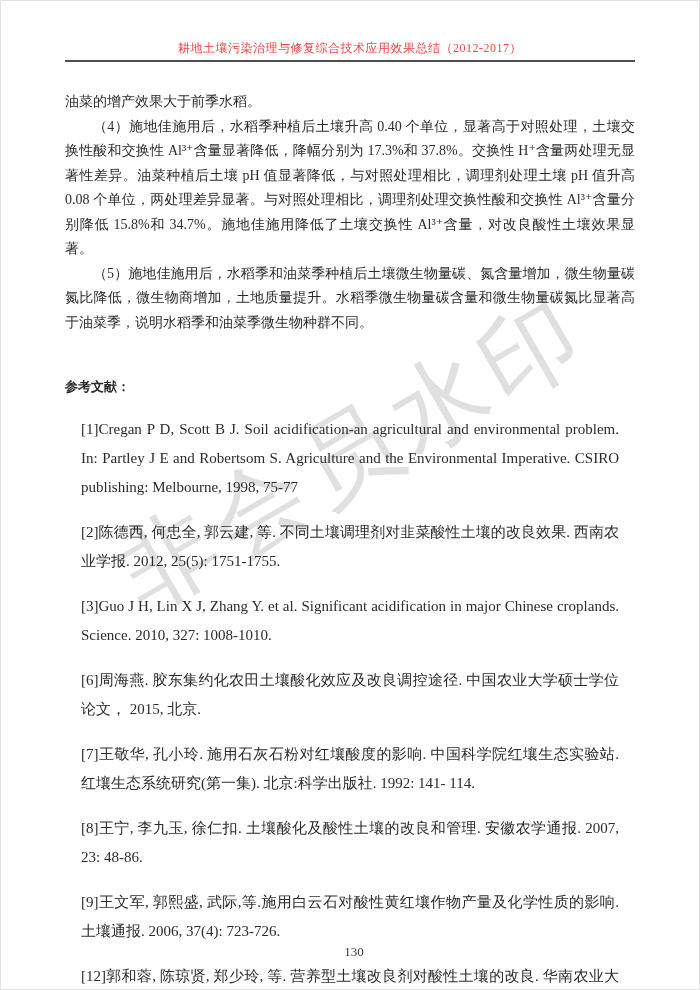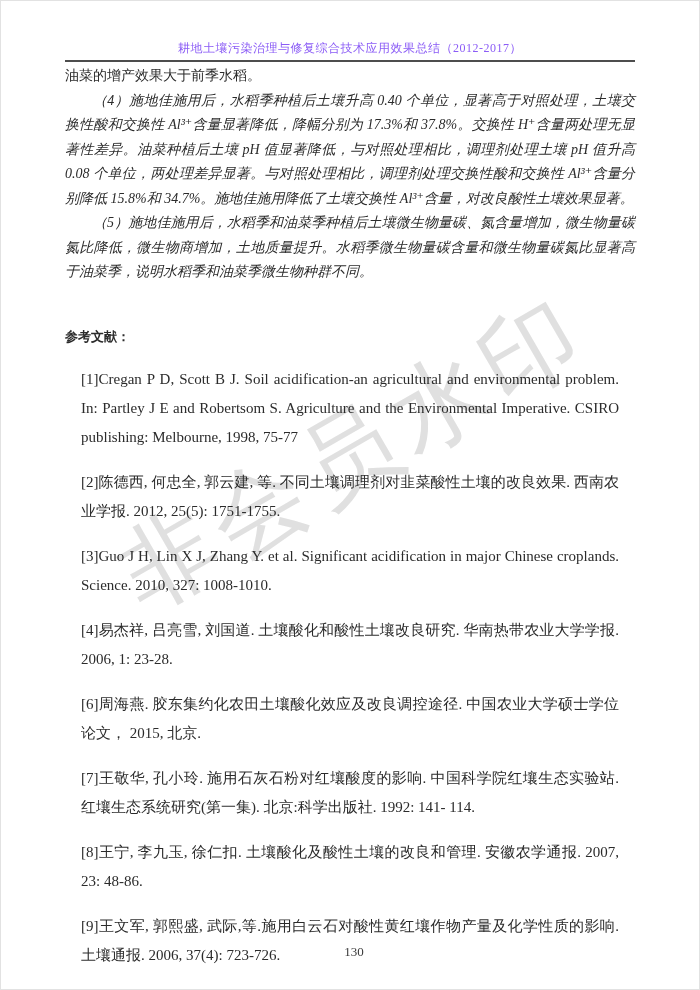--- a/index.html
+++ b/index.html
@@ -40,32 +40,32 @@
   }
   .header-rule {
     width: 570px;
     margin: 0 auto;
     text-align: center;
     border-bottom: 2px solid #4d4d4d;
     padding-bottom: 3px;
   }
   .header-title {
     font-size: 12px;
-    color: #8b5cf6;
+    color: #ef4444;
     letter-spacing: 0.5px;
   }
-  .body-text { margin-top: 2px; }
+  .body-text { margin-top: 28px; }
   p.para {
     margin: 0;
     font-size: 14px;
     line-height: 24.5px;
     text-align: justify;
     text-justify: inter-ideograph;
   }
-  p.para.indent { text-indent: 2em; font-style: italic; }
+  p.para.indent { text-indent: 2em; }
   .refs-heading {
     margin-top: 40px;
     margin-bottom: 4px;
     font-size: 13px;
     font-weight: bold;
     line-height: 24px;
   }
   p.ref {
     margin: 16px;
     font-size: 15px;
@@ -103,21 +103,20 @@
         <p class="para indent">（4）施地佳施用后，水稻季种植后土壤升高 0.40 个单位，显著高于对照处理，土壤交换性酸和交换性 Al³⁺含量显著降低，降幅分别为 17.3%和 37.8%。交换性 H⁺含量两处理无显著性差异。油菜种植后土壤 pH 值显著降低，与对照处理相比，调理剂处理土壤 pH 值升高 0.08 个单位，两处理差异显著。与对照处理相比，调理剂处理交换性酸和交换性 Al³⁺含量分别降低 15.8%和 34.7%。施地佳施用降低了土壤交换性 Al³⁺含量，对改良酸性土壤效果显著。</p>
         <p class="para indent">（5）施地佳施用后，水稻季和油菜季种植后土壤微生物量碳、氮含量增加，微生物量碳氮比降低，微生物商增加，土地质量提升。水稻季微生物量碳含量和微生物量碳氮比显著高于油菜季，说明水稻季和油菜季微生物种群不同。</p>
       </div>
 
     <div class="refs-heading">参考文献：</div>
 
     <div id="references-container">
         <p class="ref">[1]Cregan P D, Scott B J. Soil acidification-an agricultural and environmental problem. In: Partley J E and Robertsom S. Agriculture and the Environmental Imperative. CSIRO publishing: Melbourne, 1998, 75-77</p>
         <p class="ref">[2]陈德西, 何忠全, 郭云建, 等. 不同土壤调理剂对韭菜酸性土壤的改良效果. 西南农业学报. 2012, 25(5): 1751-1755.</p>
         <p class="ref">[3]Guo J H, Lin X J, Zhang Y. et al. Significant acidification in major Chinese croplands. Science. 2010, 327: 1008-1010.</p>
-        <p class="ref">[4]易杰祥, 吕亮雪, 刘国道. 土壤酸化和酸性土壤改良研究. 华南热带农业大学学报. 2006, 1: 23-28.</p>
         <p class="ref">[6]周海燕. 胶东集约化农田土壤酸化效应及改良调控途径. 中国农业大学硕士学位论文， 2015, 北京.</p>
         <p class="ref">[7]王敬华, 孔小玲. 施用石灰石粉对红壤酸度的影响. 中国科学院红壤生态实验站.红壤生态系统研究(第一集). 北京:科学出版社. 1992: 141- 114.</p>
         <p class="ref">[8]王宁, 李九玉, 徐仁扣. 土壤酸化及酸性土壤的改良和管理. 安徽农学通报. 2007, 23: 48-86.</p>
         <p class="ref">[9]王文军, 郭熙盛, 武际,等.施用白云石对酸性黄红壤作物产量及化学性质的影响. 土壤通报. 2006, 37(4): 723-726.</p>
         <p class="ref">[12]郭和蓉, 陈琼贤, 郑少玲, 等. 营养型土壤改良剂对酸性土壤的改良. 华南农业大学学报(自然科学版). 2003, 24(3): 44-26.</p>
         <p class="ref">[13]王小彬, 蔡典雄, 张树勤. 土壤调理剂对旱、盐条件下草种萌发的影响. 植物营养与肥料学报. 2003, 9(4):462-466.</p>
       </div>
   </div>
 
   <div class="page-number">130</div>

